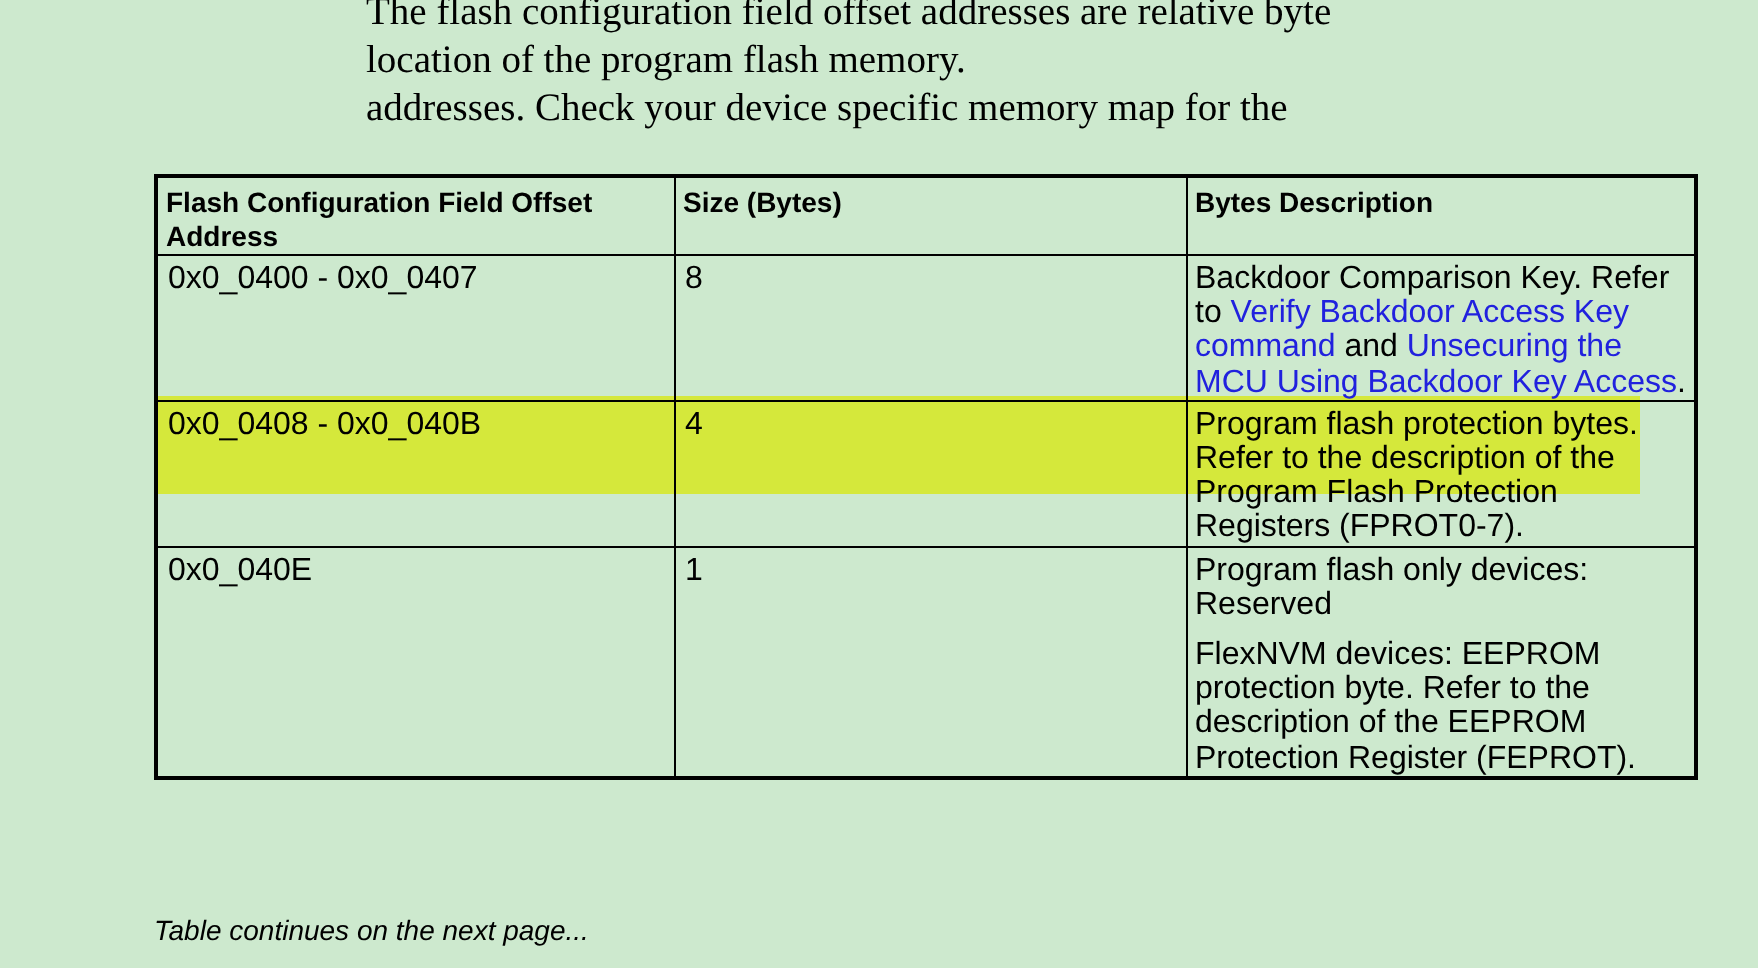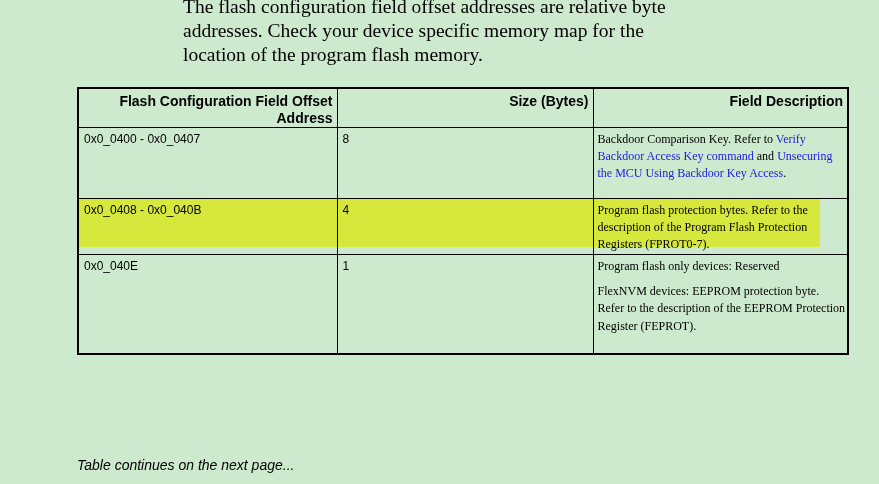--- a/index.html
+++ b/index.html
@@ -54,30 +54,30 @@
   .cfg col.c3{width:255px;}
   .cfg th,.cfg td{
     border:1.5px solid var(--border);
     vertical-align:top;
     background:transparent;
   }
   .cfg th{
     font-size:14px;
     font-weight:bold;
     line-height:17px;
-    text-align:right;
+    text-align:left;
     padding:4px 4px 0 4px;
   }
   .cfg thead tr{height:38px;}
   .cfg td{
-    font-size:12px;
+    font-size:16px;
     line-height:17.2px;
     padding:3px 4px 0 5px;
   }
-  .cfg td.desc{padding:3px 0 0 4px;font-family:Liberation Serif, serif;}
+  .cfg td.desc{padding:3px 0 0 4px;}
   .cfg tbody tr:nth-child(1){height:71px;}
   .cfg tbody tr:nth-child(2){height:56px;margin-left:44px;}
   .cfg tbody tr:nth-child(3){height:99px;}
   .cfg tbody tr:nth-child(4){height:99px;}
   .cfg td p + p{margin-top:8px;}
   a.doclink{color:var(--link);text-decoration:none;cursor:pointer;}
   .continues{
     position:absolute;
     left:77px;
     top:456px;
@@ -86,37 +86,37 @@
     font-style:italic;
     font-size:14px;
     line-height:18px;
   }
 </style>
 </head>
 <body>
 
 <div class="intro">
   <div>The flash configuration field offset addresses are relative byte</div>
+  <div>location of the program flash memory.</div>
   <div>addresses. Check your device specific memory map for the</div>
-  <div>location of the program flash memory.</div>
 </div>
 
 <div class="hl-rect"></div>
 
 <table class="cfg">
   <colgroup>
       <col class="c1">
       <col class="c2">
       <col class="c3">
     </colgroup>
   <thead>
     <tr>
       <th>Flash Configuration Field Offset Address</th>
       <th>Size (Bytes)</th>
-      <th>Field Description</th>
+      <th>Bytes Description</th>
     </tr>
   </thead>
   <tbody>
       <tr>
         <td>0x0_0400 - 0x0_0407</td>
         <td>8</td>
         <td class="desc">
           <p>Backdoor Comparison Key. Refer to <a class="doclink" href="#">Verify Backdoor Access Key command</a> and <a class="doclink" href="#">Unsecuring the MCU Using Backdoor Key Access</a>.</p>
         </td>
       </tr>

